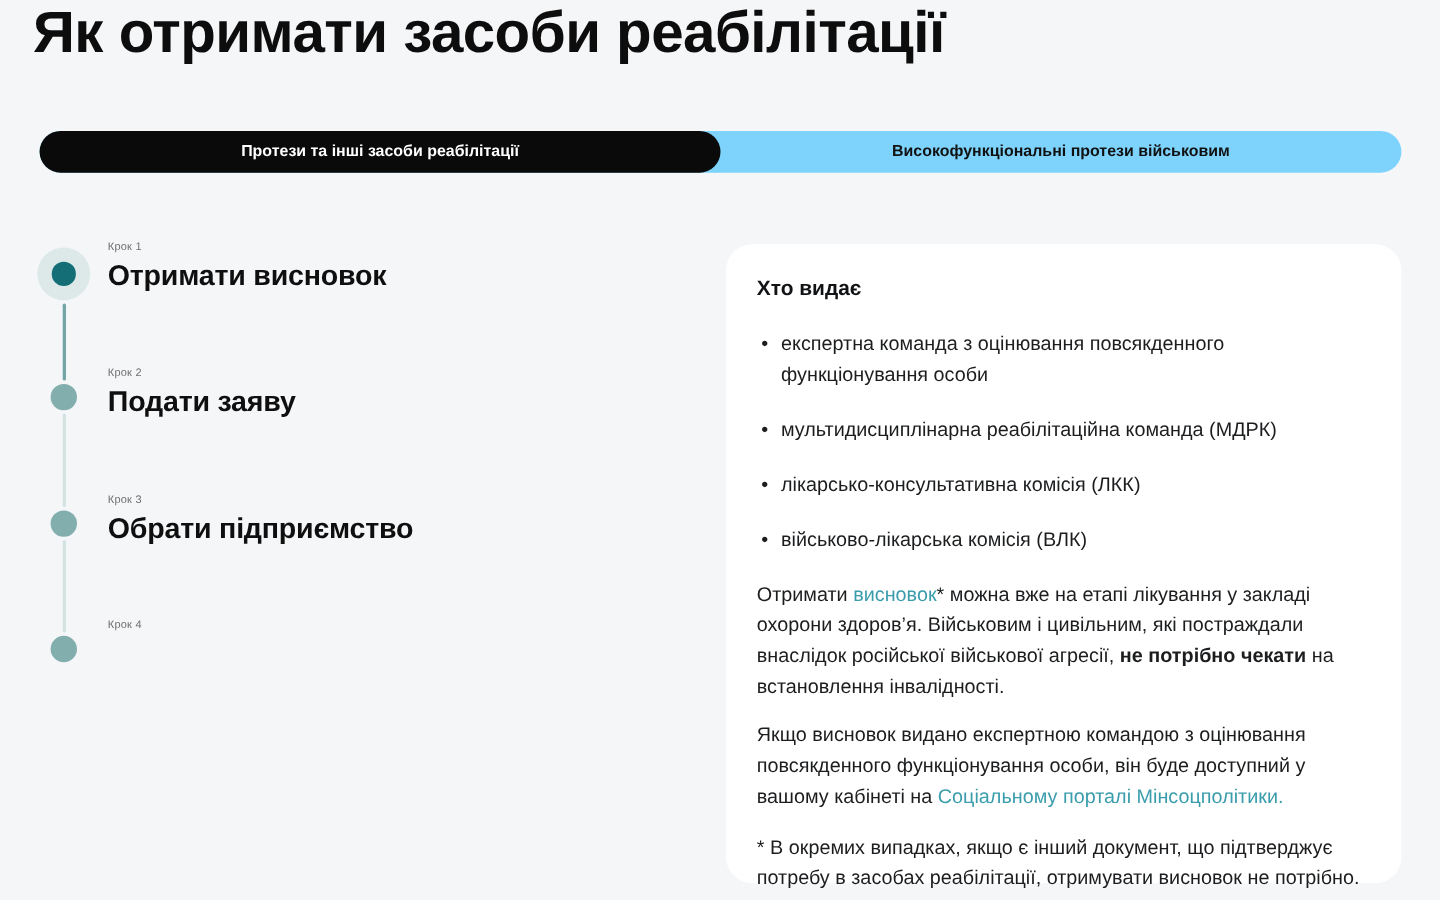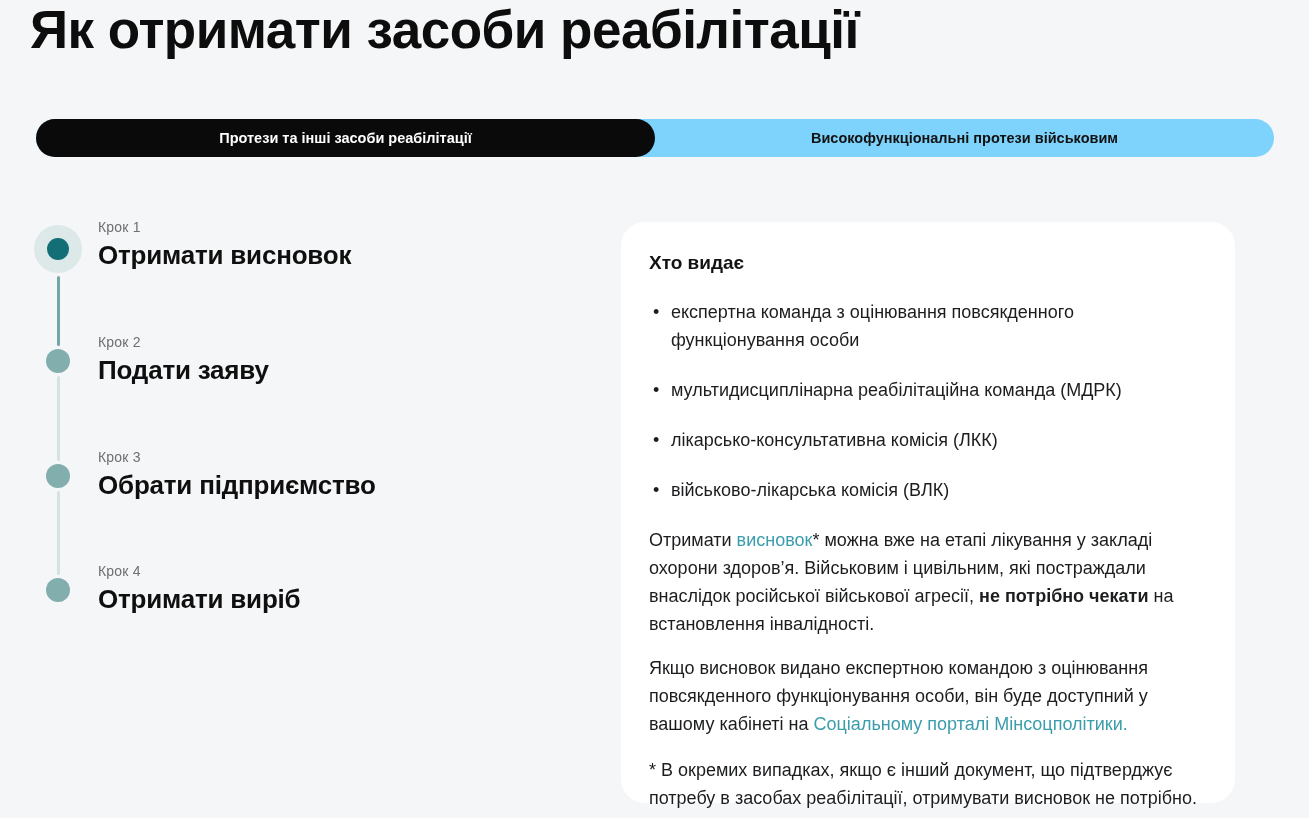--- a/index.html
+++ b/index.html
@@ -49,25 +49,25 @@
   .dot-1{left:47px;top:238px;width:22px;height:22px;background:var(--accent-dark);}
   .dot-2{left:46px;top:349px;width:24px;height:24px;background:var(--accent-muted);}
   .dot-3{left:46px;top:464px;width:24px;height:24px;background:var(--accent-muted);}
   .dot-4{left:46px;top:578px;width:24px;height:24px;background:var(--accent-muted);}
   .vline{position:absolute;left:57px;width:3px;border-radius:2px;}
   .vline-1{top:276px;height:70px;background:var(--line-active);}
   .vline-2{top:376px;height:85px;background:var(--line-pale);}
   .vline-3{top:491px;height:84px;background:var(--line-pale);}
   .step-text{position:absolute;left:98px;cursor:pointer;}
   .step-1{top:219px;} .step-2{top:334px;} .step-3{top:449px;} .step-4{top:563px;}
-  .step-label{font-size:14px;color:var(--muted);letter-spacing:.2px;}
+  .step-label{font-size:10px;color:var(--muted);letter-spacing:.2px;}
   .step-title{font-size:26px;font-weight:600;color:#0f0f0f;margin-top:5px;letter-spacing:-0.2px;}
   
   .card{
-    position:absolute;left:621px;top:222px;width:614px;height:581px;
+    position:absolute;left:660px;top:222px;width:614px;height:581px;
     background:var(--card-bg);border-radius:24px;padding:30px 28px;
   }
   .card-heading{font-size:19px;font-weight:700;color:#121315;}
   .bullet-list{list-style:none;margin-top:24px;}
   .bullet-list li{
     position:relative;padding-left:22px;font-size:18px;line-height:28px;
     color:var(--text);margin-bottom:22px;max-width:560px;
   }
   .bullet-list li::before{
     content:"•";position:absolute;left:4px;top:0;color:#1c1d1f;font-size:18px;
@@ -107,21 +107,20 @@
 <div class="step-text step-2">
   <div class="step-label">Крок 2</div>
   <div class="step-title">Подати заяву</div>
 </div>
 <div class="step-text step-3">
   <div class="step-label">Крок 3</div>
   <div class="step-title">Обрати підприємство</div>
 </div>
 <div class="step-text step-4">
   <div class="step-label">Крок 4</div>
-  <div class="step-title">Отримати виріб</div>
 </div>
 
 <div class="card">
   <div class="card-heading">Хто видає</div>
   <ul class="bullet-list">
     <li>експертна команда з оцінювання повсякденного функціонування особи</li>
     <li>мультидисциплінарна реабілітаційна команда (МДРК)</li>
     <li>лікарсько-консультативна комісія (ЛКК)</li>
     <li>військово-лікарська комісія (ВЛК)</li>
   </ul>

